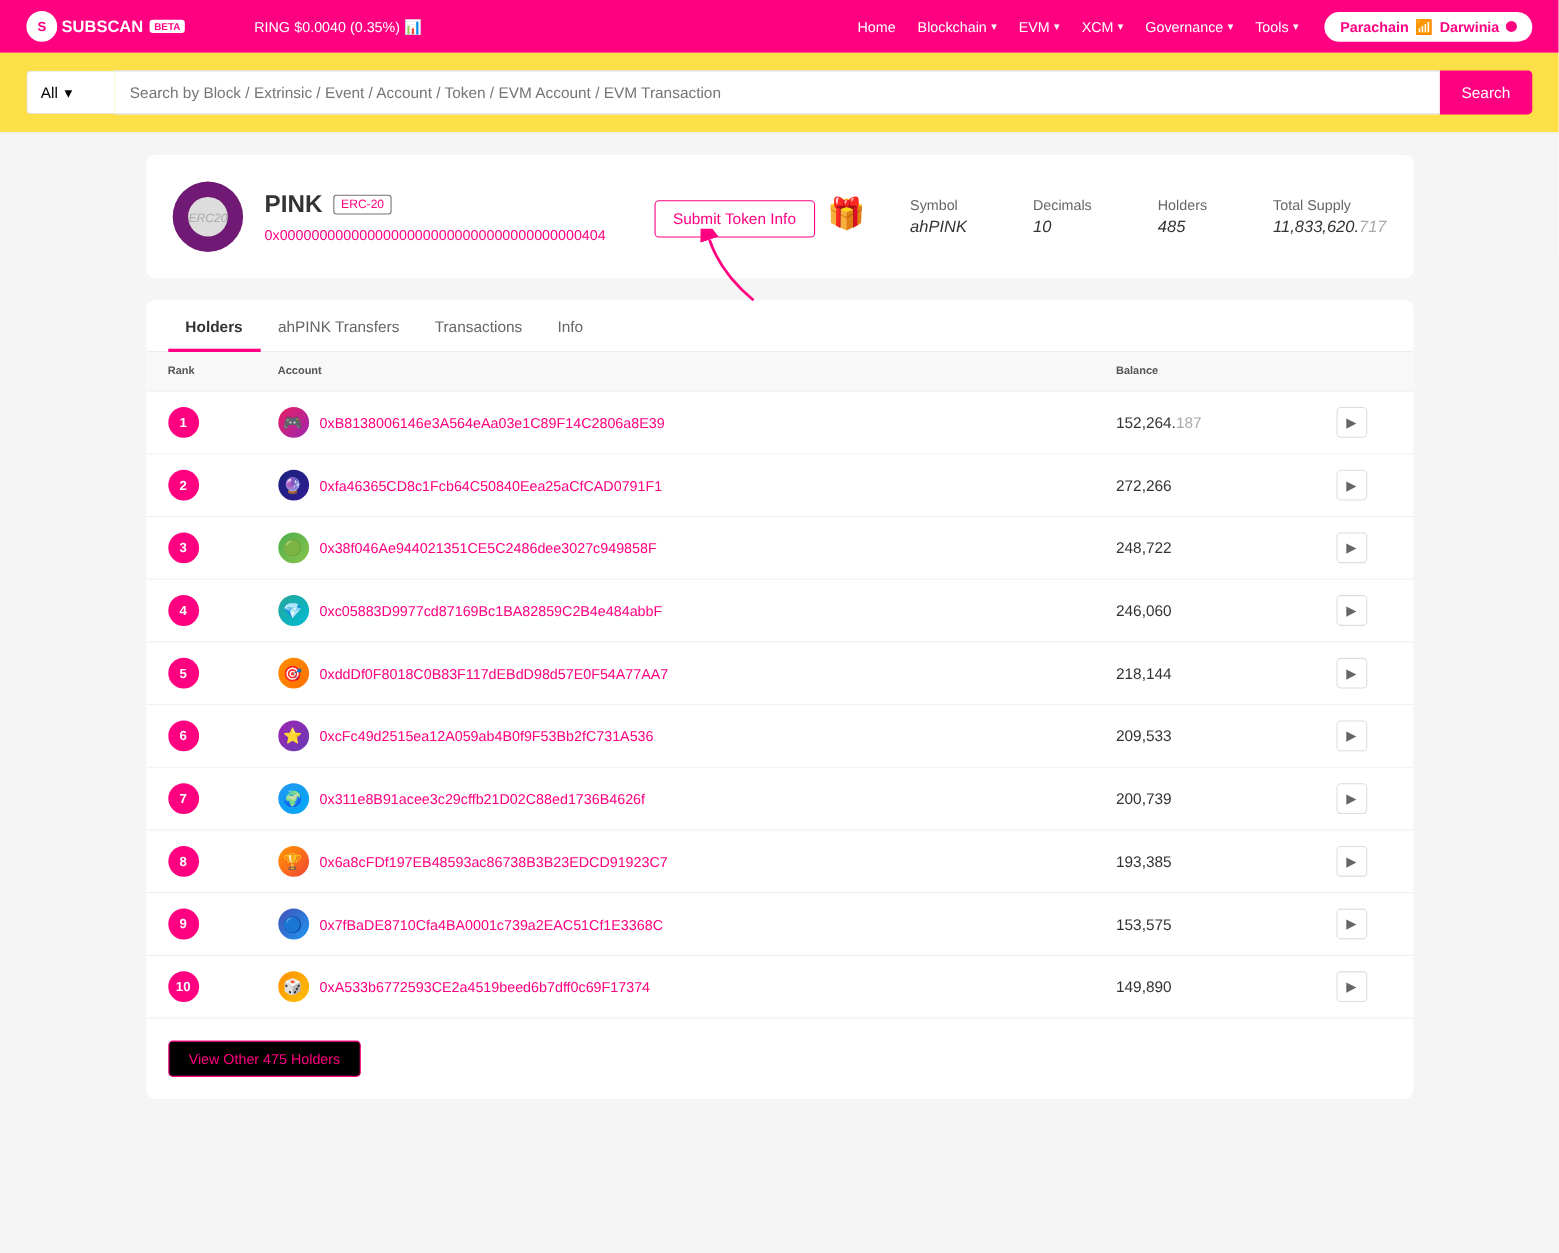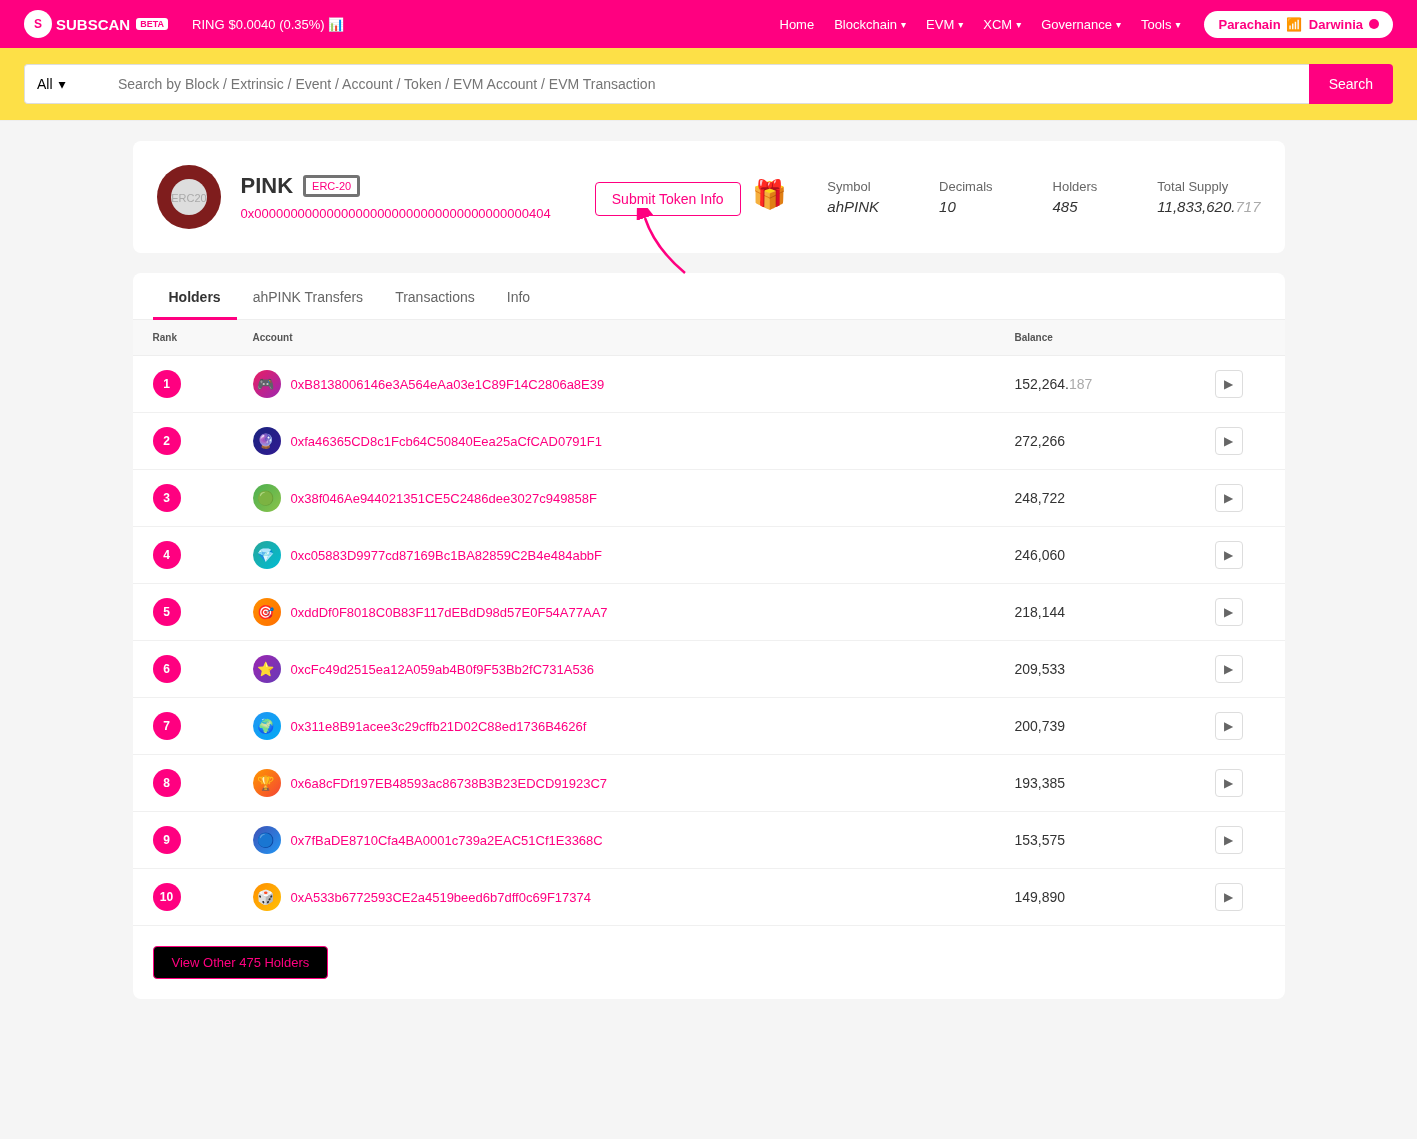--- a/index.html
+++ b/index.html
@@ -22,20 +22,21 @@
       padding: 1px 4px;
       border-radius: 3px;
       margin-left: 2px;
     }
     .ring-price {
       color: white;
       font-size: 13px;
       display: flex;
       align-items: center;
       gap: 4px;
+      margin-left: 39px;
     }
     .navbar-spacer { flex: 1; }
     .nav-links {
       display: flex;
       align-items: center;
       gap: 20px;
     }
     .nav-link {
       color: white;
       text-decoration: none;
@@ -125,45 +126,46 @@
       border-radius: 8px;
       padding: 24px;
       margin-bottom: 20px;
       display: flex;
       align-items: center;
       gap: 20px;
     }
     .token-logo {
       width: 64px;
       height: 64px;
-      background: #7f1d1d;
+      background: #701a75;
       border-radius: 50%;
       display: flex;
       align-items: center;
       justify-content: center;
       font-size: 20px;
       color: #999;
       flex-shrink: 0;
+      font-style: italic;
     }
     .token-identity {
       flex: 1;
     }
     .token-name-row {
       display: flex;
       align-items: center;
       gap: 10px;
       margin-bottom: 6px;
     }
     .token-name {
       font-size: 22px;
       font-weight: bold;
       color: #333;
     }
     .erc20-badge {
-      border: 3px solid #737373;
+      border: 1px solid #737373;
       color: #ff0080;
       font-size: 11px;
       padding: 2px 6px;
       border-radius: 3px;
     }
     .token-address {
       color: #ff0080;
       font-size: 13px;
       text-decoration: none;
     }

